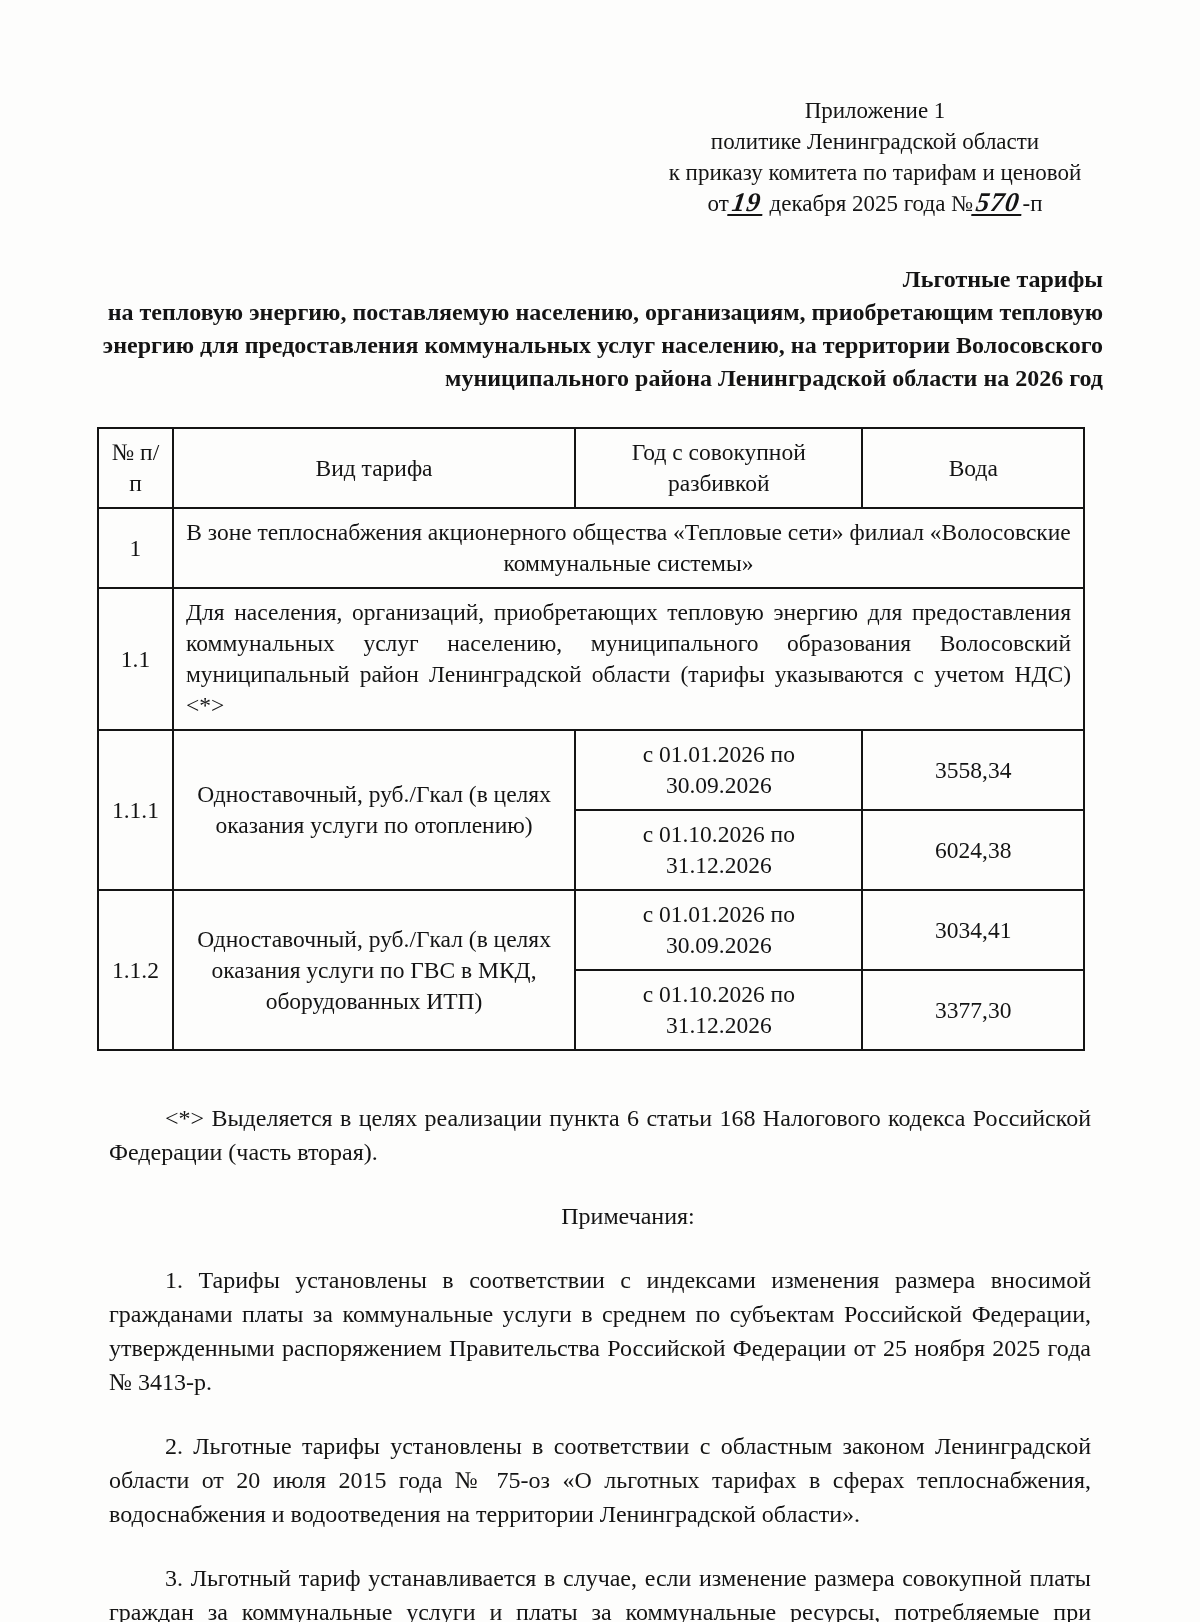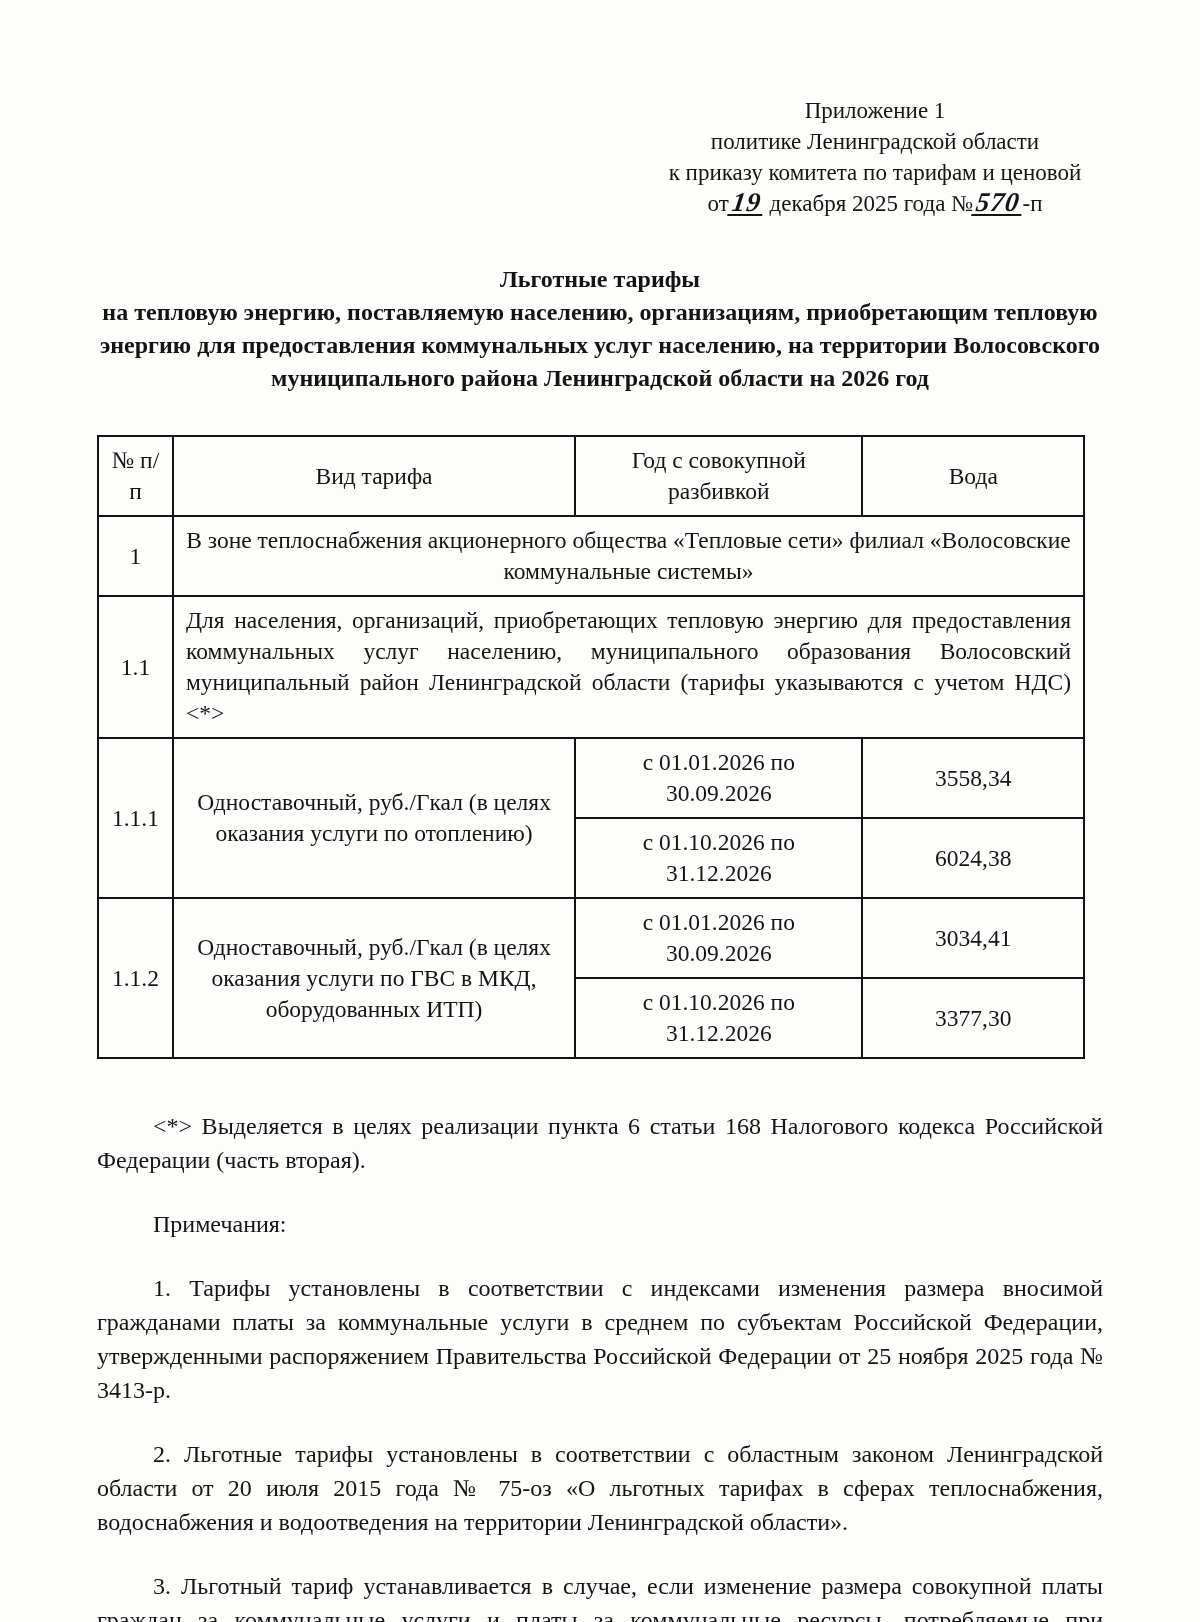--- a/index.html
+++ b/index.html
@@ -36,31 +36,31 @@
     font-size: 27px;
     line-height: 24px;
     letter-spacing: 1px;
     padding: 0 3px;
     border-bottom: 2px solid #141414;
     transform: skewX(-8deg);
   }
   
   .title-block {
     margin-top: 44px;
-    text-align: center;
+    text-align: right;
     font-weight: 700;
     font-size: 24px;
     line-height: 33px;
   }
   .title-line1 { margin-bottom: 0; }
   
   table.tariff-table {
     border-collapse: collapse;
     width: 988px;
-    margin-top: 40px;
+    margin-top: 32px;
     font-size: 23.5px;
     line-height: 31px;
   }
   table.tariff-table td {
     border: 2px solid #141414;
     padding: 8px 12px;
     vertical-align: middle;
   }
   col.c1 { width: 75px; }
   col.c2 { width: 403px; }
@@ -68,24 +68,24 @@
   col.c4 { width: 222px; }
   td.center { text-align: center; }
   td.justify { text-align: justify; }
   td.left { text-align: center; }
   td.vtop { vertical-align: top; }
   
   .footnote, .note, .notes-title {
     text-align: justify;
     text-indent: 56px;
     line-height: 34px;
-    margin: 0;
+    margin: 12px;
   }
   .footnote { margin-top: 50px; }
-  .notes-title { margin-top: 30px; text-align: left; }
+  .notes-title { margin-top: 30px; text-align: center; }
   .note { margin-top: 30px; }
 </style>
 </head>
 <body>
 
 <div class="page">
 
   <div class="header-block">
     <div>Приложение 1</div>
     <div>политике Ленинградской области</div>

